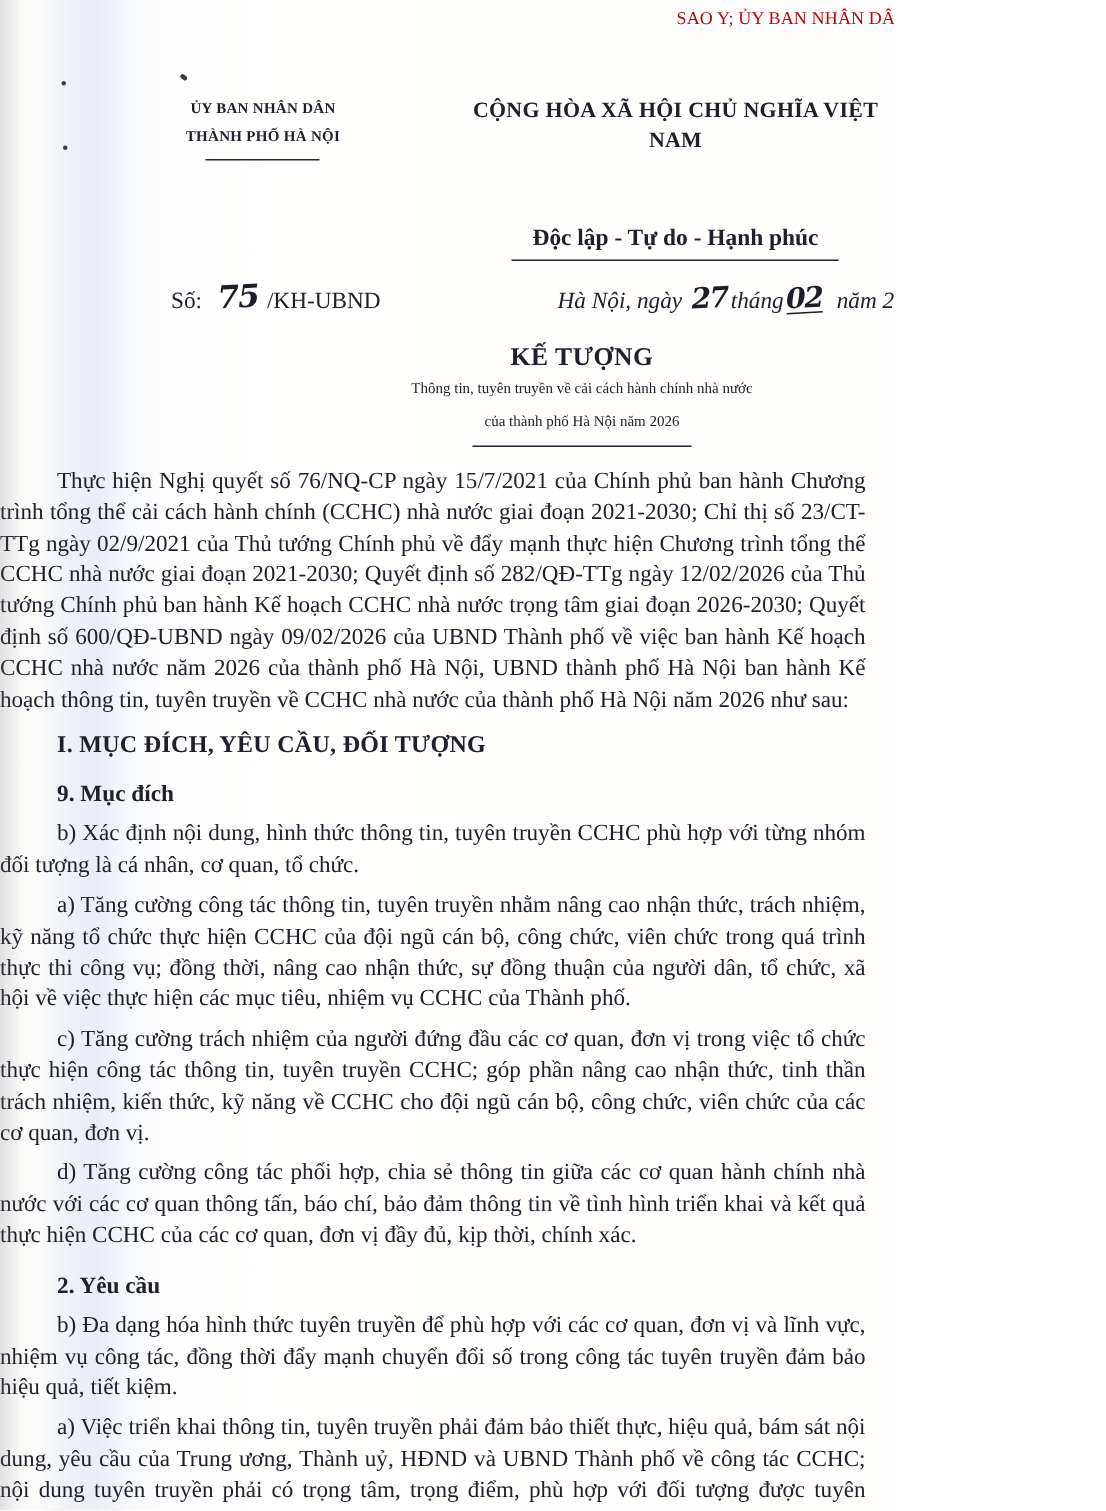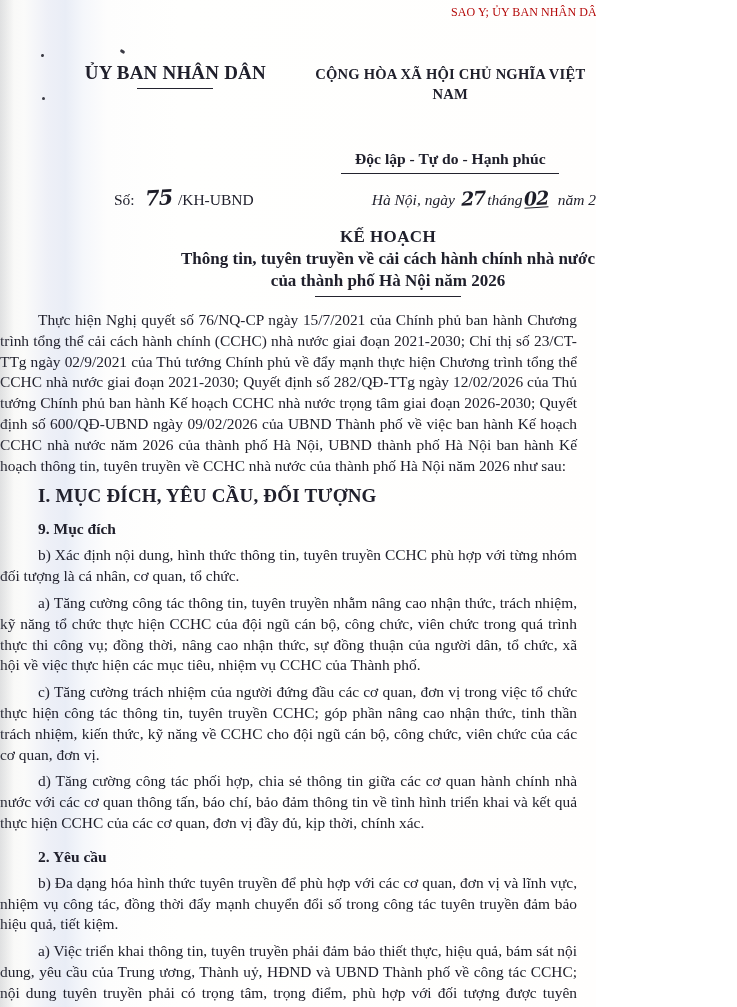--- a/index.html
+++ b/index.html
@@ -29,21 +29,21 @@
   .stamp {
     position:absolute; top:5px; left:451px; width:286px;
     font-size:12px; line-height:14.8px;
     color:#b40808; letter-spacing:.1px;
     white-space:nowrap;
   }
 
   .header-row { display:flex; padding-top:64px; }
   .header-left { width:266px; margin-left:60px; text-align:center; }
   .header-left .l1, .header-left .l2 {
-    font-weight:bold; font-size:19px; line-height:18.5px; letter-spacing:.2px;
+    font-weight:bold; font-size:10px; line-height:18.5px; letter-spacing:.2px;
   }
   .rule-left {
     width:76px; height:0; border-top:1.6px solid #23232e;
     margin:5px auto 0 auto;
   }
   .header-right { width:336px; margin-left:14px; text-align:center; }
   .header-right .m1 { font-weight:bold; font-size:14.6px; line-height:20px; letter-spacing:.2px;font-family:Liberation Serif, serif; }
   .header-right .m2 { font-weight:bold; font-size:15.6px; line-height:22px;margin-top:44px; }
   .rule-right {
     width:218px; height:0; border-top:1.6px solid #23232e;
@@ -63,32 +63,32 @@
   }
   .so-line .hand { margin:0 6px 0 10px; }
   .date-line {
     margin-left:118px; font-style:italic; font-size:15.5px; white-space:nowrap;
   }
   .date-line .hand { font-size:19px; margin:0 2px; }
   .date-line .hand.month { border-bottom:1.6px solid #1d1d28; margin-right:5px; }
 
   .title-block { margin:16px 0 0 100px; width:576px; text-align:center; }
   .title-main { font-weight:bold; font-size:17px; line-height:23px; letter-spacing:.4px; }
-  .title-sub  { font-weight:bold; font-size:17px; line-height:21.5px; }
+  .title-sub  { font-weight:normal; font-size:10px; line-height:21.5px; }
   .rule-title { width:146px; border-top:1.7px solid #23232e; margin:5px auto 0 auto; }
 
   .body-col { width:577px; }
   .para {
     font-size:15.4px; line-height:20.8px;
     text-align:justify; text-indent:38px;
     margin-top:6px;
   }
   .para.first { margin-top:13px; }
   .h-sec {
-    font-weight:bold; font-size:19px; line-height:21px;
+    font-weight:bold; font-size:16px; line-height:21px;
     margin-top:9px; text-indent:38px; letter-spacing:.2px;
   }
   .h-sub {
     font-weight:bold; font-size:15.5px; line-height:21px;
     margin-top:12px; text-indent:38px;
   }
 </style>
 </head>
 <body>
 
@@ -98,20 +98,21 @@
   <div class="speck s2"></div>
   <div class="speck s3"></div>
 
   <div class="stamp">
     <div>SAO Y; ỦY BAN NHÂN DÂN THÀNH PHỐ HÀ NỘI;</div>
   </div>
 
   <div class="header-row">
     <div class="header-left">
       <div class="l1">ỦY BAN NHÂN DÂN</div>
+      <div class="l2">THÀNH PHỐ HÀ NỘI</div>
       <div class="rule-left"></div>
     </div>
     <div class="header-right">
       <div class="m1">CỘNG HÒA XÃ HỘI CHỦ NGHĨA VIỆT NAM</div>
       <div class="m2">Độc lập - Tự do - Hạnh phúc</div>
       <div class="rule-right"></div>
     </div>
   </div>
 
   <div class="meta-row">
@@ -119,21 +120,21 @@
       <span>Số:</span><span class="hand">75</span><span>/KH-UBND</span>
     </div>
     <div class="date-line">
       <span>Hà Nội, ngày</span>
       <span class="hand">27</span><span>tháng</span><span class="hand month">02</span>
       <span>năm 2026</span>
     </div>
   </div>
 
   <div class="title-block">
-    <div class="title-main">KẾ HOẠCH</div>
+    <div class="title-main">KẾ TƯỢNG</div>
     <div class="title-sub">Thông tin, tuyên truyền về cải cách hành chính nhà nước</div>
     <div class="title-sub">của thành phố Hà Nội năm 2026</div>
     <div class="rule-title"></div>
   </div>
 
   <div class="body-col">
     <p class="para first">Thực hiện Nghị quyết số 76/NQ-CP ngày 15/7/2021 của Chính phủ ban hành Chương trình tổng thể cải cách hành chính (CCHC) nhà nước giai đoạn 2021-2030; Chỉ thị số 23/CT-TTg ngày 02/9/2021 của Thủ tướng Chính phủ về đẩy mạnh thực hiện Chương trình tổng thể CCHC nhà nước giai đoạn 2021-2030; Quyết định số 282/QĐ-TTg ngày 12/02/2026 của Thủ tướng Chính phủ ban hành Kế hoạch CCHC nhà nước trọng tâm giai đoạn 2026-2030; Quyết định số 600/QĐ-UBND ngày 09/02/2026 của UBND Thành phố về việc ban hành Kế hoạch CCHC nhà nước năm 2026 của thành phố Hà Nội, UBND thành phố Hà Nội ban hành Kế hoạch thông tin, tuyên truyền về CCHC nhà nước của thành phố Hà Nội năm 2026 như sau:</p>
 
     <div class="h-sec">I. MỤC ĐÍCH, YÊU CẦU, ĐỐI TƯỢNG</div>
     <div class="h-sub">9. Mục đích</div>

